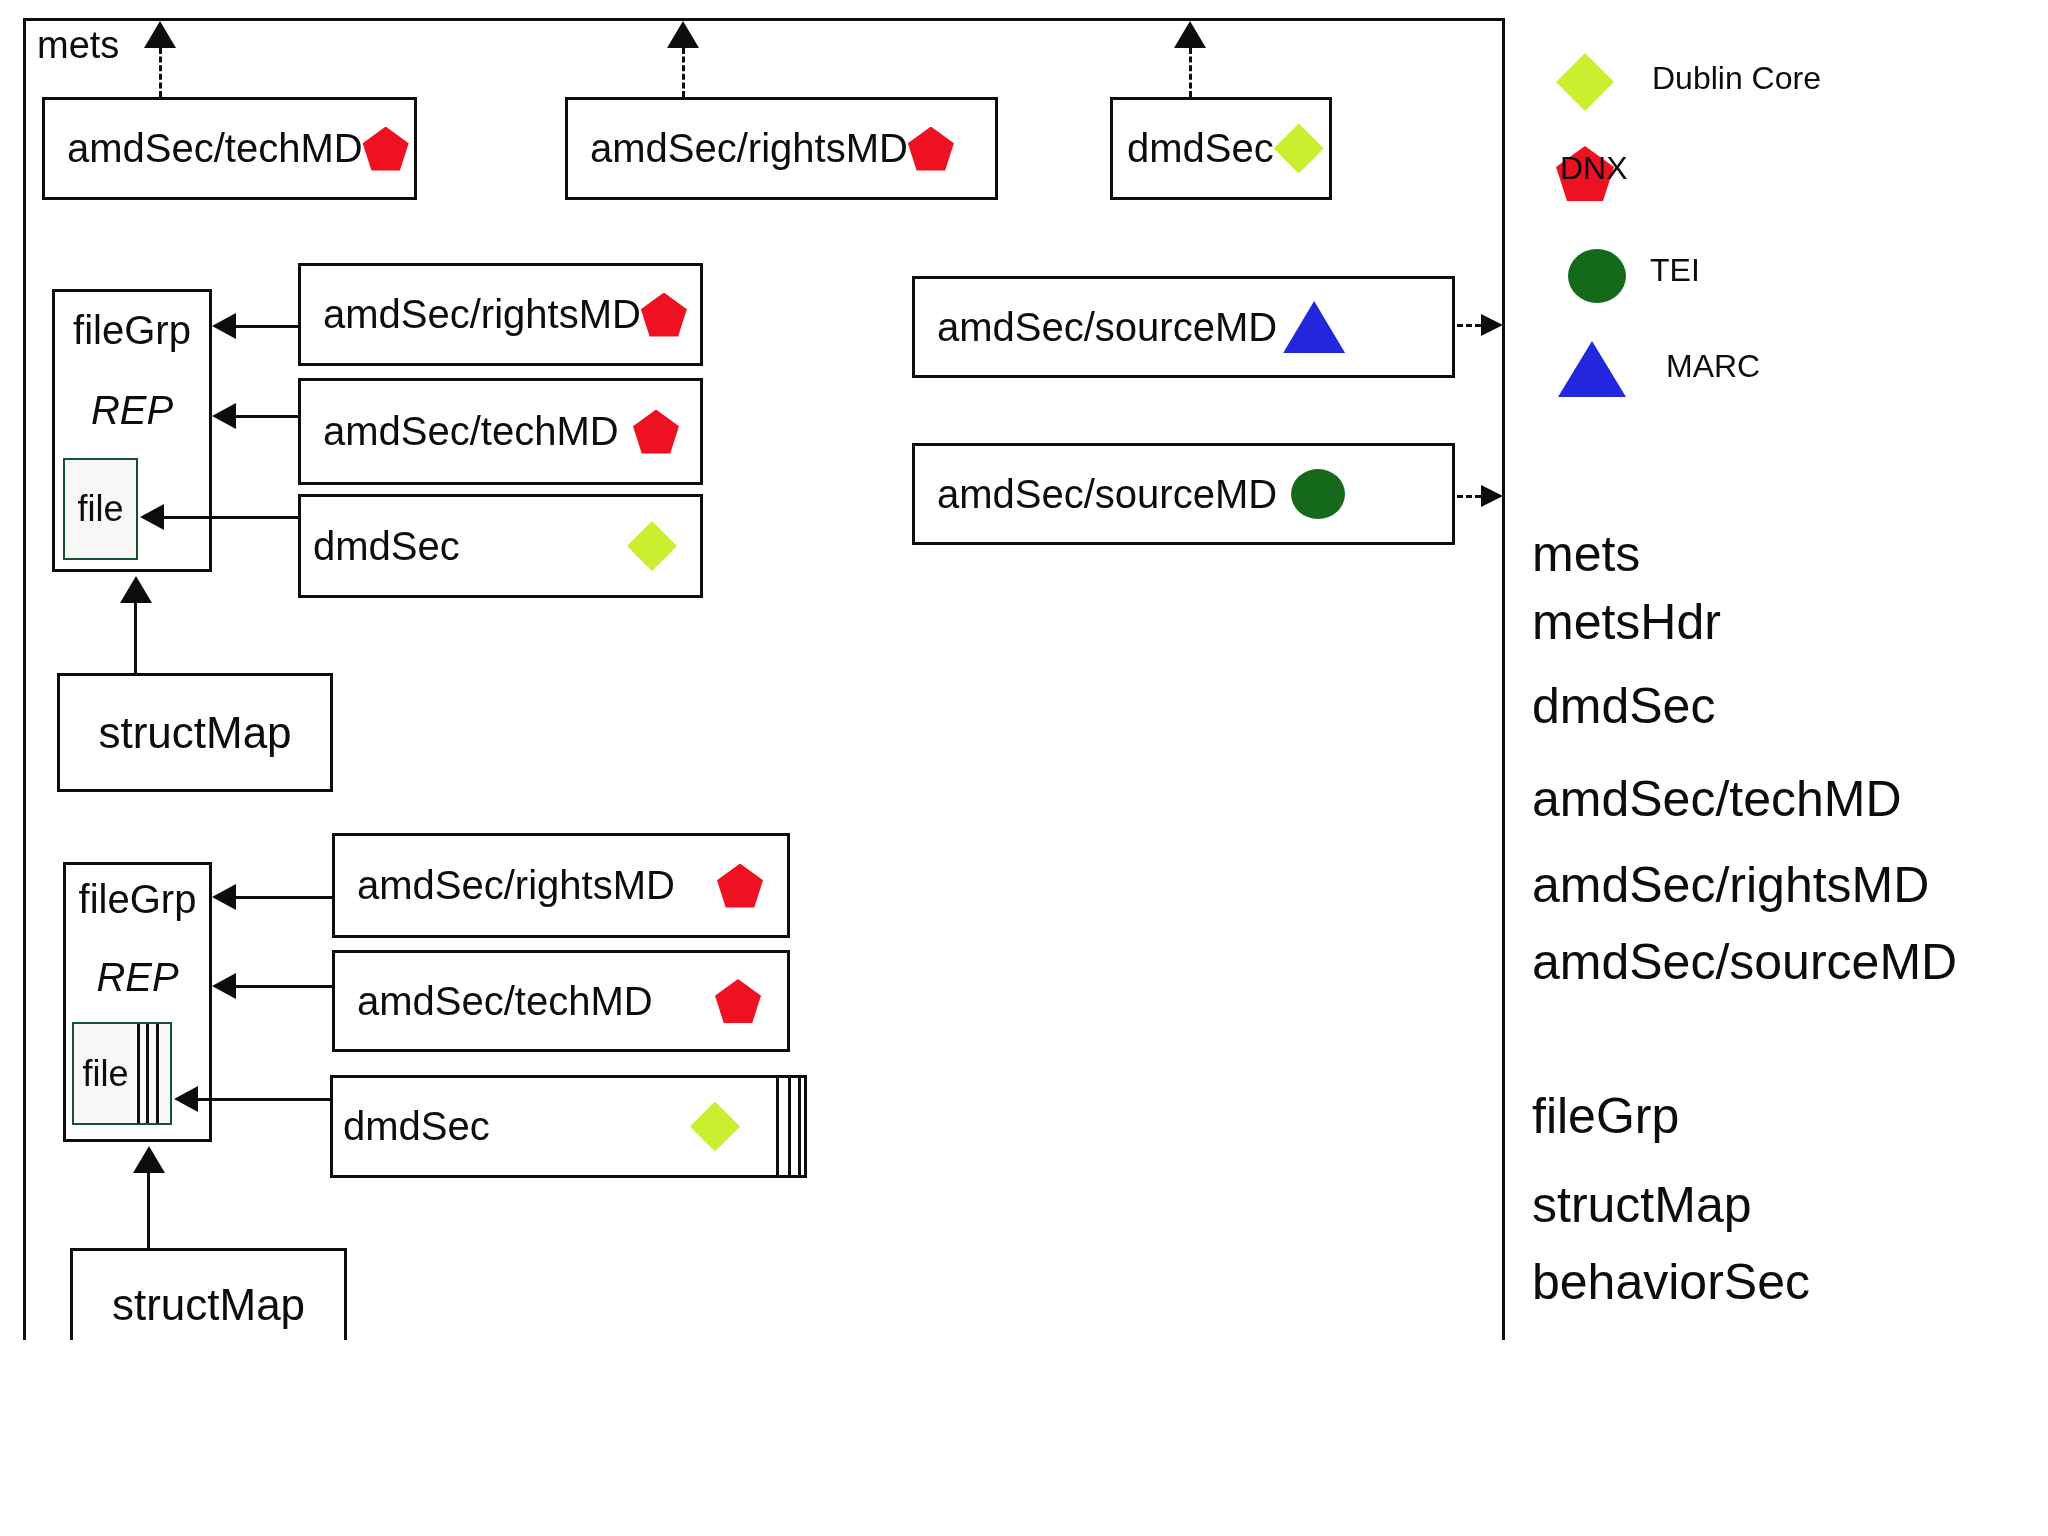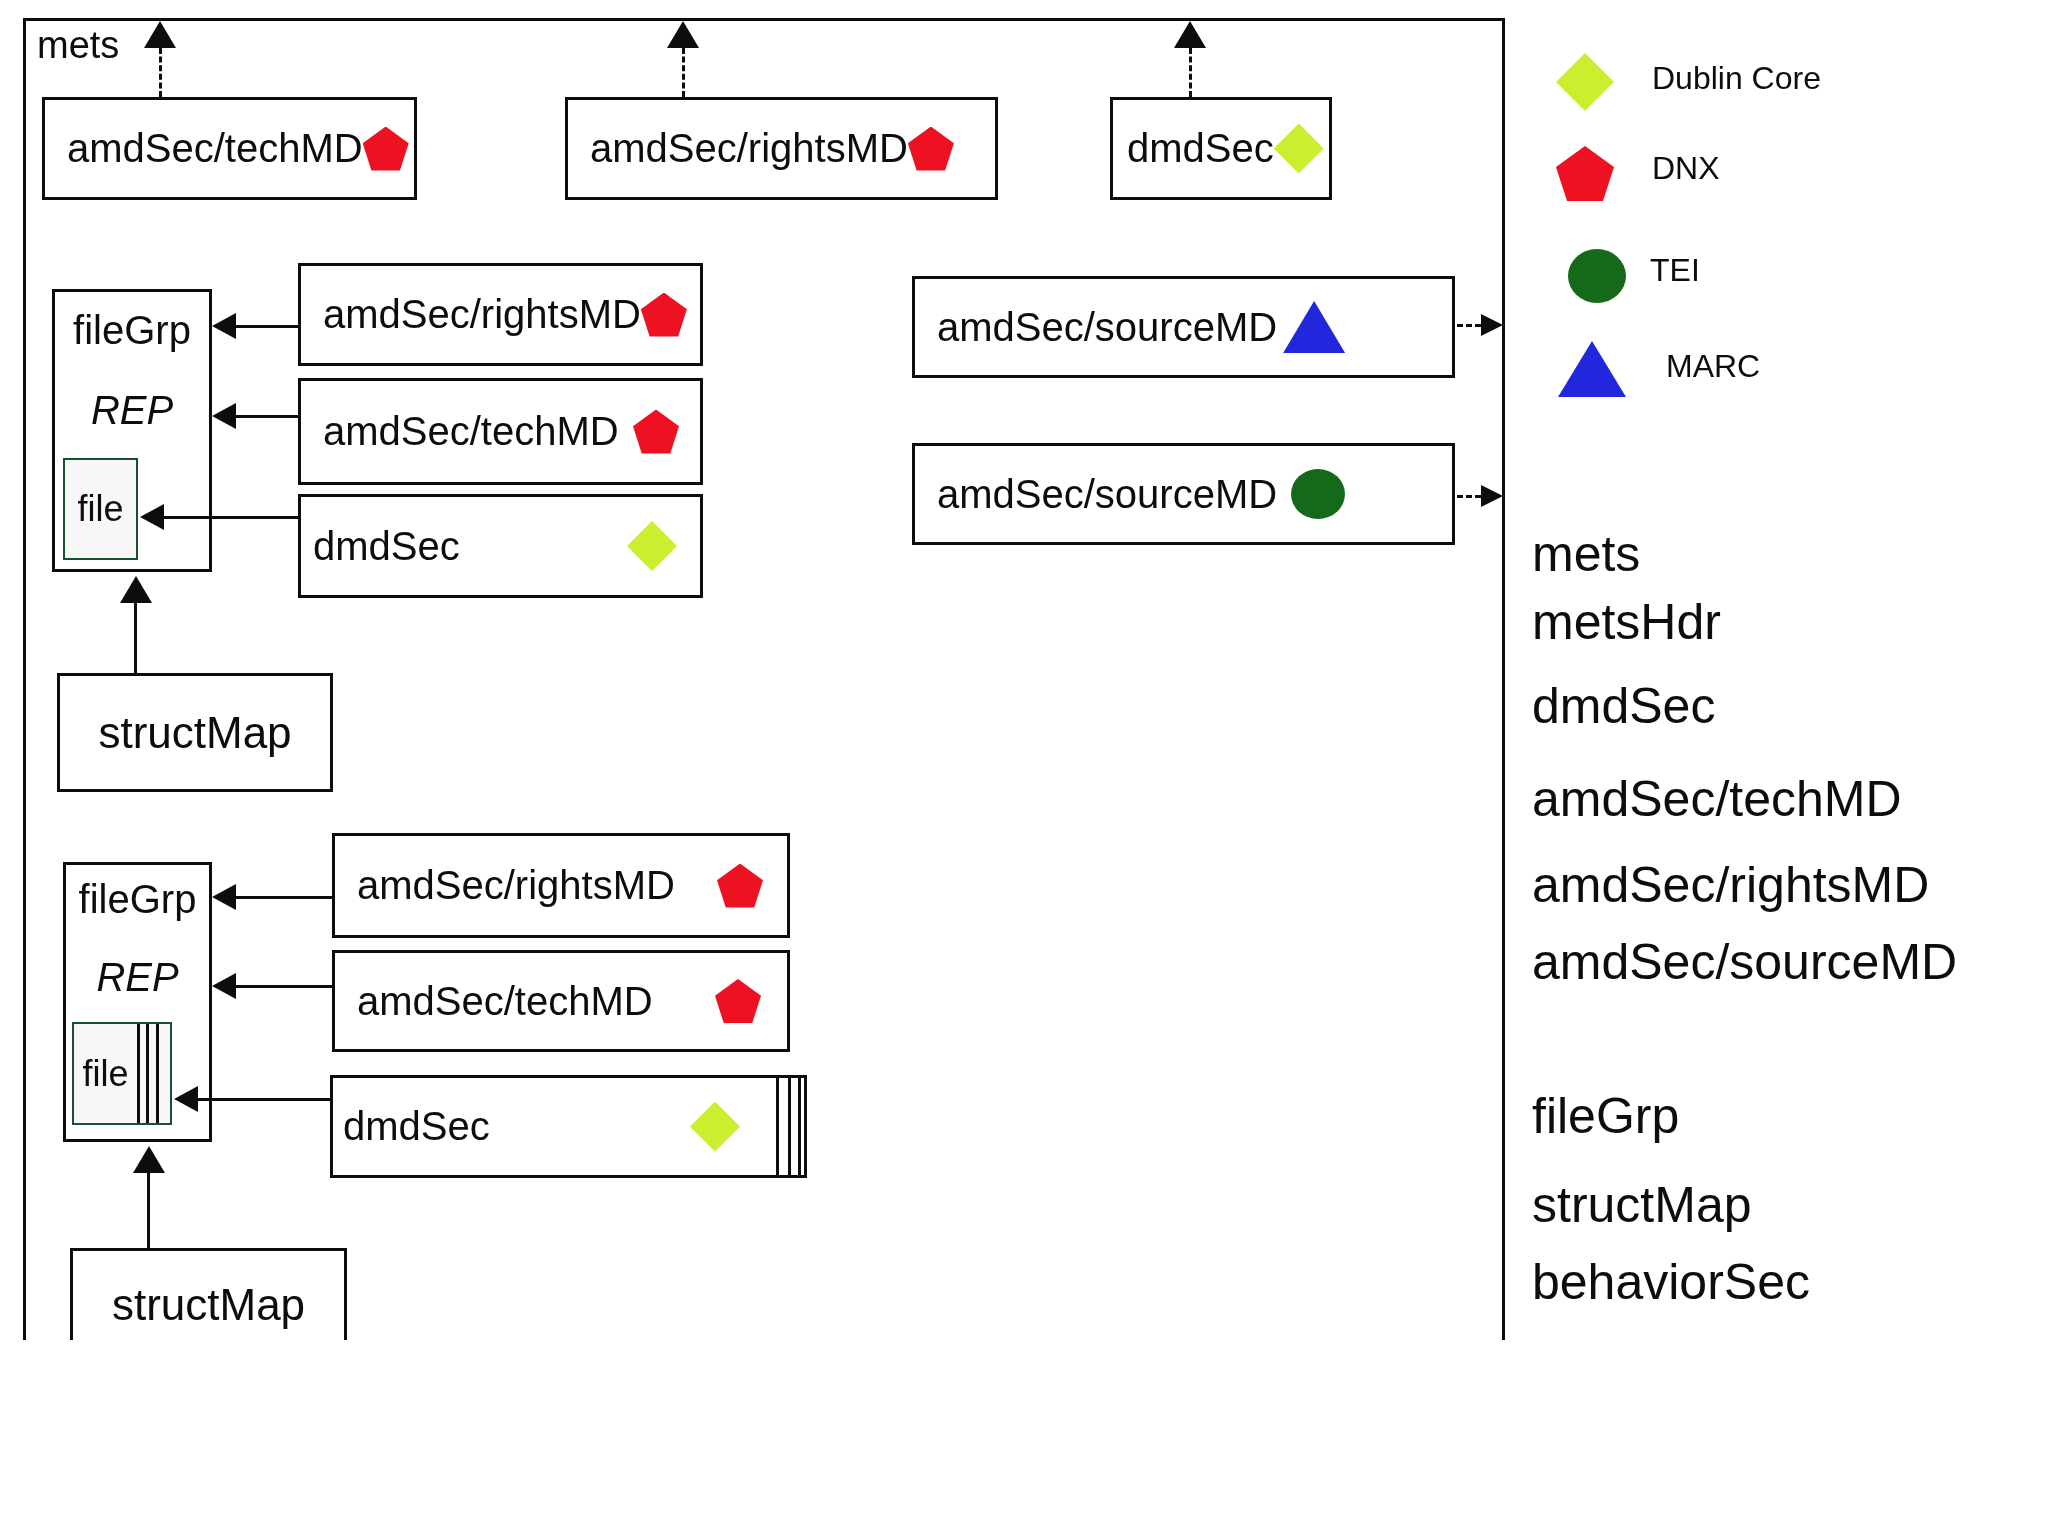--- a/index.html
+++ b/index.html
@@ -150,21 +150,21 @@
   <div class="box" style="left:70px;top:1248px;width:277px;height:114px;justify-content:center;">
     <span class="sm-label">structMap</span>
   </div>
   <div class="arrow-up" style="left:133px;top:1146px;"></div>
   <div class="vline" style="left:147px;top:1173px;height:75px;"></div>
 
   <div class="legend-icon icon-diamond" style="left: 1556px; top: 53px; width: 58px; height: 58px; background-color: rgb(201, 239, 47);"></div>
   <div class="legend-text" style="left:1652px;top:60px;">Dublin Core</div>
 
   <div class="legend-icon icon-pentagon" style="left: 1556px; top: 146px; width: 58px; height: 55px; background-color: rgb(238, 17, 34);"></div>
-  <div class="legend-text" style="left:1652px;top:150px;">DNX</div>
+  <div class="legend-text" style="left:1560px;top:150px;">DNX</div>
 
   <div class="legend-icon icon-circle" style="left: 1568px; top: 249px; width: 58px; height: 54px; background-color: rgb(21, 105, 26);"></div>
   <div class="legend-text" style="left:1650px;top:252px;">TEI</div>
 
   <div class="legend-icon icon-triangle" style="left: 1558px; top: 341px; width: 68px; height: 56px; background-color: rgb(34, 39, 221);"></div>
   <div class="legend-text" style="left:1666px;top:348px;">MARC</div>
 
   <div class="list-item" style="top:525px;">mets</div>
   <div class="list-item" style="top:593px;">metsHdr</div>
   <div class="list-item" style="top:677px;">dmdSec</div>

